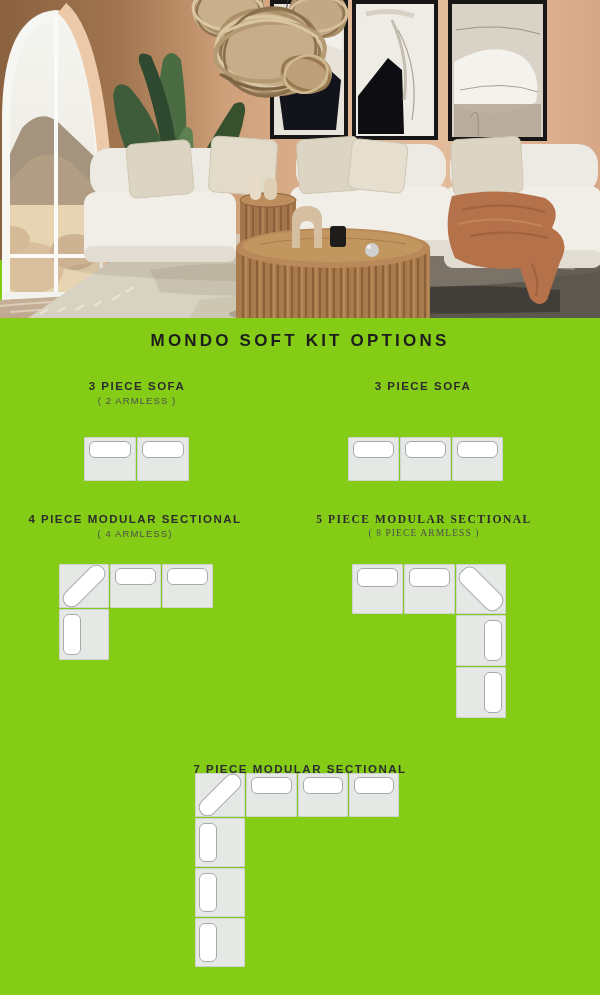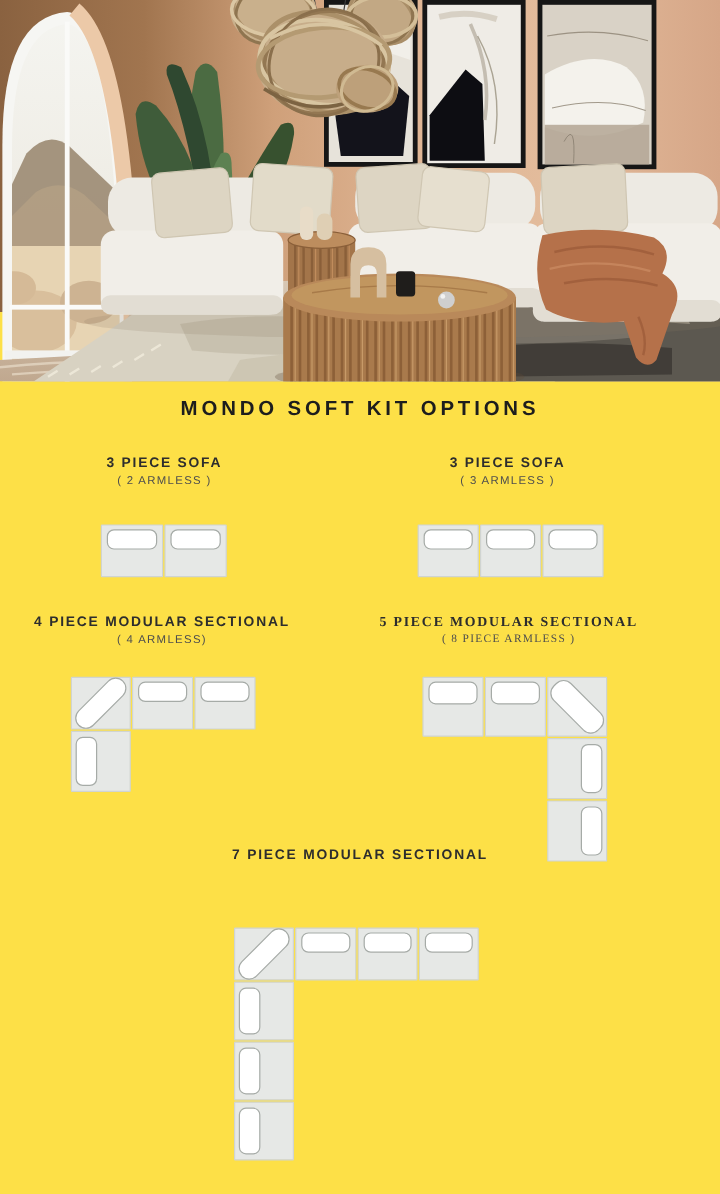--- a/index.html
+++ b/index.html
@@ -1,35 +1,35 @@
 <!DOCTYPE html>
 <html><head>
 <meta charset="utf-8">
 <style>
   html,body{margin:0;padding:0;background:#ffffff;}
   .canvas{
     position:relative;width:600px;height:995px;margin:0 auto;overflow:hidden;
-    background:#fde047;font-family:"Liberation Sans",sans-serif;
+    background:#84cc16;font-family:"Liberation Sans",sans-serif;
   }
   
   .photo{position:absolute;left:0;top:0;width:600px;height:318px;}
   .photo svg{display:block;}
   
   .page-title{
     position:absolute;top:331px;left:0;width:600px;text-align:center;
     font-size:17px;font-weight:700;letter-spacing:3.2px;color:#1d1d1d;
   }
   .option-heading{position:absolute;width:280px;text-align:center;}
   .option-heading .t{font-size:11.5px;font-weight:700;letter-spacing:1.5px;color:#2d2d2d;}
   .option-heading .s{font-size:9.5px;font-weight:400;letter-spacing:1.1px;color:#4e4e4e;margin-top:3px;}
   .oh-0{left:-3px;top:380px;}
   .oh-1{left:283px;top:380px;}
   .oh-2{left:-5px;top:513px;}
   .oh-3{left:284px;top:513px;font-family:Liberation Serif, serif;}
-  .oh-4{left:160px;top:707px;}
+  .oh-4{left:160px;top:763px;}
   
   .diagram-layer{position:absolute;left:0;top:0;width:600px;height:995px;}
   .module{
     position:absolute;background:#e6e8e6;border:1px solid #d0d4d1;box-sizing:border-box;
     border-radius:1px;
   }
   .cushion{
     position:absolute;background:#ffffff;border:1.5px solid #a6aba7;border-radius:6px;
     box-sizing:border-box;
   }
@@ -228,21 +228,20 @@
   </div>
 
   <div class="page-title">MONDO SOFT KIT OPTIONS</div>
 
   <div class="option-heading oh-0">
     <div class="t">3 PIECE SOFA</div>
     <div class="s">( 2 ARMLESS )</div>
   </div>
   <div class="option-heading oh-1">
     <div class="t">3 PIECE SOFA</div>
-    <div class="s">( 3 ARMLESS )</div>
   </div>
   <div class="option-heading oh-2">
     <div class="t">4 PIECE MODULAR SECTIONAL</div>
     <div class="s">( 4 ARMLESS)</div>
   </div>
   <div class="option-heading oh-3">
     <div class="t">5 PIECE MODULAR SECTIONAL</div>
     <div class="s">( 8 PIECE ARMLESS )</div>
   </div>
   <div class="option-heading oh-4">

